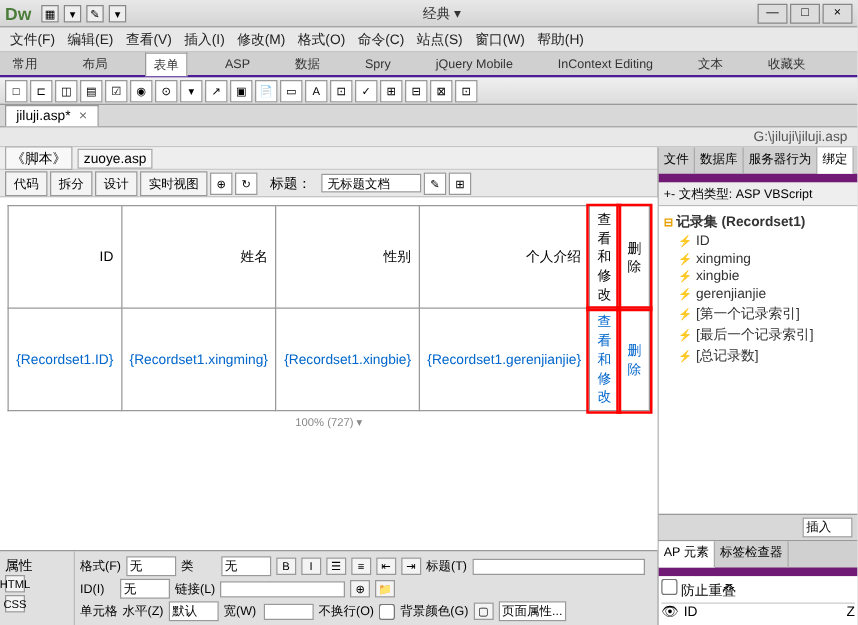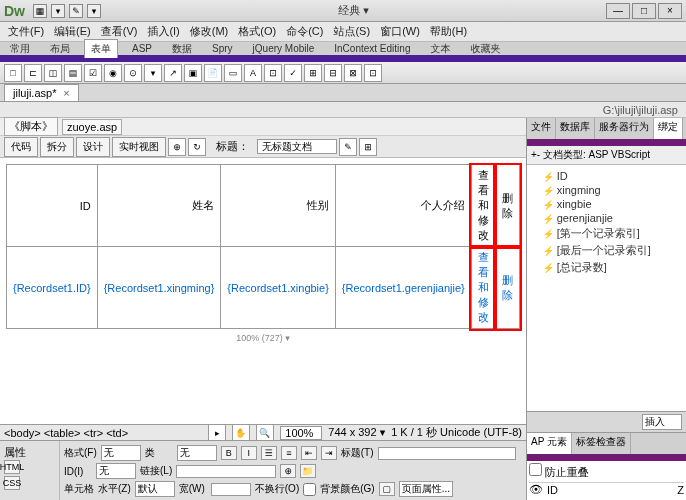--- a/index.html
+++ b/index.html
@@ -6,21 +6,21 @@
 body{background:#c8c8c8;width:686px;height:500px;overflow:hidden}
 .titlebar{height:22px;background:linear-gradient(#e8e8e8,#d4d4d4);display:flex;align-items:center;padding:0 4px;border-bottom:1px solid #999}
 .logo{color:#4a7c3a;font-weight:bold;font-size:14px;margin-right:8px}
 .title-icons{display:flex;gap:4px}
 .ticon{width:14px;height:14px;border:1px solid #888;background:#eee;font-size:9px;display:flex;align-items:center;justify-content:center}
 .title-center{flex:1;text-align:center;font-size:11px;color:#333}
 .winbtns{display:flex;gap:2px}
 .winbtn{width:24px;height:16px;border:1px solid #888;background:#ddd;display:flex;align-items:center;justify-content:center;font-size:10px}
 .menubar{height:20px;background:#e8e8e8;display:flex;align-items:center;padding:0 4px;gap:2px;border-bottom:1px solid #bbb}
 .menu-item{padding:2px 4px;color:#222}
-.tabbar{height:20px;background:#d0d0d0;display:flex;align-items:center;padding:0 4px;gap:8px;border-bottom:7px solid #4c1d95}
+.tabbar{height:20px;background:#d0d0d0;display:flex;align-items:center;padding:0 4px;gap:24px;border-bottom:2px solid #4c1d95}
 .tab{padding:2px 6px;color:#333;font-size:10px}
 .tab.active{background:#fff;border:1px solid #999;border-bottom:none}
 .toolbar{height:22px;background:linear-gradient(#f0f0f0,#dcdcdc);display:flex;align-items:center;padding:0 4px;gap:2px;border-bottom:1px solid #999}
 .tbtn{width:18px;height:18px;border:1px solid #999;background:#fff;display:flex;align-items:center;justify-content:center;font-size:9px}
 .doctab{height:18px;background:#d8d8d8;display:flex;padding:0 4px;border-bottom:1px solid #999}
 .dtab{padding:2px 8px;background:#fff;border:1px solid #999;border-bottom:none;font-size:10px}
 .dtab .close{margin-left:4px;color:#666}
 .pathbar{height:16px;background:#e8e8e8;display:flex;align-items:center;justify-content:flex-end;padding:0 8px;font-size:10px;color:#555;border-bottom:1px solid #bbb}
 .main{display:flex;height:382px}
 .editor{flex:1;background:#fff;display:flex;flex-direction:column}
@@ -173,31 +173,20 @@
           <td>{Recordset1.xingming}</td>
           <td>{Recordset1.xingbie}</td>
           <td>{Recordset1.gerenjianjie}</td>
           <td class="redbox">查看和修改</td>
           <td class="redbox">删除</td>
         </tr>
       </tbody>
         </table>
       <div class="ruler">100% (727) ▾</div>
     </div>
-    <div class="status">
-      <span>&lt;body&gt; &lt;table&gt; &lt;tr&gt; &lt;td&gt;</span>
-      <div class="status-r">
-        <span class="tbtn">▸</span>
-        <span class="tbtn">✋</span>
-        <span class="tbtn">🔍</span>
-        <input class="zoom" value="100%" style="">
-        <span>744 x 392 ▾</span>
-        <span>1 K / 1 秒 Unicode (UTF-8)</span>
-      </div>
-    </div>
     <div class="props">
       <div class="props-left">
         <div>属性</div>
         <div class="prow">
             <span class="pbtn">HTML</span>
           </div>
         <div class="prow">
             <span class="pbtn">CSS</span>
           </div>
       </div>
@@ -242,20 +231,21 @@
 
   <div class="right">
     <div class="rpanel-tabs">
       <span class="rtab">文件</span>
       <span class="rtab">数据库</span>
       <span class="rtab">服务器行为</span>
       <span class="rtab active">绑定</span>
     </div>
     <div class="rpanel-head">+- 文档类型: ASP VBScript</div>
     <div class="rtree">
+      <div class="rtree-item root">记录集 (Recordset1)</div>
       <div class="rtree-item">ID</div>
       <div class="rtree-item">xingming</div>
       <div class="rtree-item">xingbie</div>
       <div class="rtree-item">gerenjianjie</div>
       <div class="rtree-item">[第一个记录索引]</div>
       <div class="rtree-item">[最后一个记录索引]</div>
       <div class="rtree-item">[总记录数]</div>
     </div>
     <div class="rsection">
       <div class="rsec-head">

